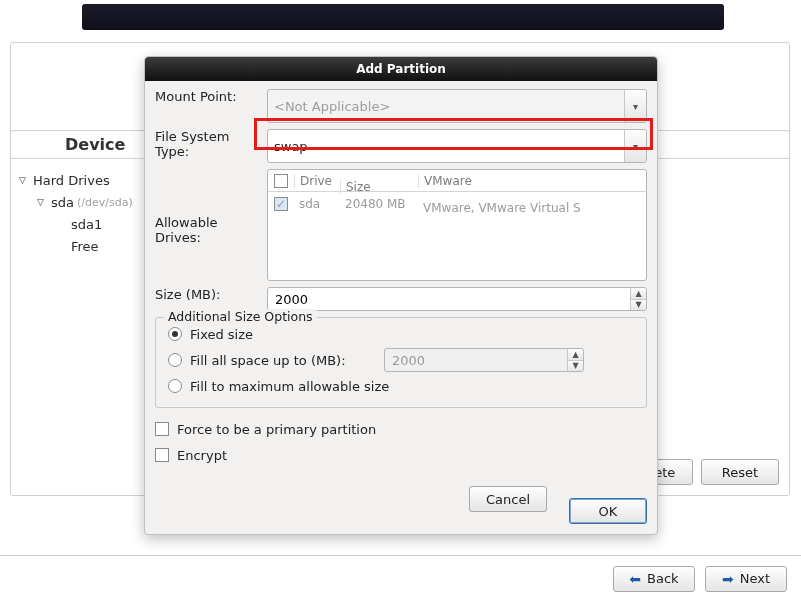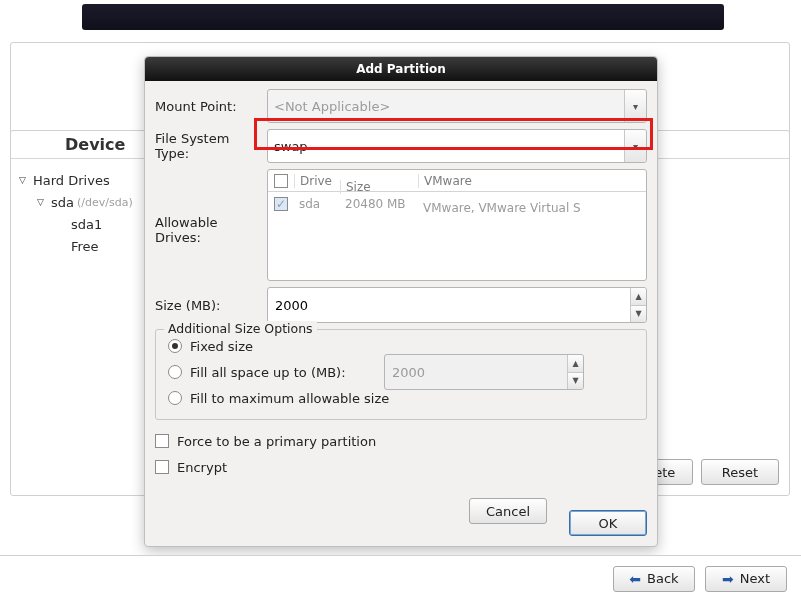--- a/index.html
+++ b/index.html
@@ -25,21 +25,21 @@
   .panel-bottom-bar { position: absolute; left: 10px; bottom: 10px; right: 10px; display:flex; justify-content:flex-end; gap:8px; }
 
   .dialog { position: absolute; left: 144px; top: 56px; width: 514px;
             border: 1px solid #bfbfbf; border-radius: 4px; background: #f2f1f0;
             box-shadow: 0 4px 14px rgba(0,0,0,.25); }
   .dialog-title { height: 24px; background: linear-gradient(#3b3b3b,#111); color:#fff;
                   font-size:12px; font-weight:bold; display:flex; align-items:center; justify-content:center;
                   border-radius: 4px 4px 0 0; }
 
   .dlg-body { padding: 8px 10px 10px; font-size: 13px; color:#222; }
-  .row { display:flex; align-items:center; margin-bottom:6px; }
+  .row { display:flex; margin-bottom:6px; }
   .lbl { width: 112px; flex-shrink:0; }
 
   .combo { flex:1; height:34px; border:1px solid #b5b5b5; border-radius:3px; background:#fff;
            display:flex; align-items:center; padding:0 6px; position:relative; color:#8a8a8a; }
   .combo .arrow { position:absolute; right:0; top:0; bottom:0; width:22px;
                   border-left:1px solid #c8c8c8; display:flex; align-items:center; justify-content:center;
                   background:linear-gradient(#fdfdfd,#e6e6e6); border-radius:0 3px 3px 0; color:#555; font-size:10px;}
   .combo.disabled { color:#9c9c9c; background:#f3f3f3; }
 
   .fs-hl { position:absolute; left:254px; top:118px; width:399px; height:32px; border:3px solid #e21b1b; pointer-events:none; }
@@ -51,21 +51,21 @@
   .dh-drive { width:46px; border-left:1px solid #e0e0e0; padding-left:5px;}
   .dh-size { width:78px; border-left:1px solid #e0e0e0; padding-left:5px;margin-top:12px;}
   .dh-model { flex:1; border-left:1px solid #e0e0e0; padding-left:5px;}
   .drives-row { display:flex; align-items:center; height:24px; font-size:12px; color:#9b9b9b; }
   .drives-row .cb { width:26px; display:flex; justify-content:center; }
   .drives-row .c-drive { width:46px; padding-left:5px;}
   .drives-row .c-size { width:78px; padding-left:5px;}
   .drives-row .c-model{ flex:1; padding-left:5px;margin-top:8px;}
   .drives-spacer { height:64px; }
 
-  .spin { flex:1; height:36px; border:1px solid #b5b5b5; border-radius:3px; background:#fff;
+  .spin { flex:1; height:24px; border:1px solid #b5b5b5; border-radius:3px; background:#fff;
           display:flex; align-items:center; padding:0 5px; position:relative; }
   .spin input { border:none; outline:none; width:100%; font-size:13px; background:transparent; }
   .spin-btns { position:absolute; right:0; top:0; bottom:0; width:16px;
                border-left:1px solid #c8c8c8; display:flex; flex-direction:column; }
   .spin-btns span{ flex:1; display:flex; align-items:center; justify-content:center; font-size:8px; color:#555;
                    background:linear-gradient(#fdfdfd,#e6e6e6);}
   .spin-btns span:first-child{ border-bottom:1px solid #c8c8c8; border-radius:0 3px 0 0;}
   .spin-btns span:last-child{ border-radius:0 0 3px 0;}
   .spin.disabled { background:#f0f0f0; color:#9a9a9a; }
   .spin.disabled input { color:#9a9a9a; }

